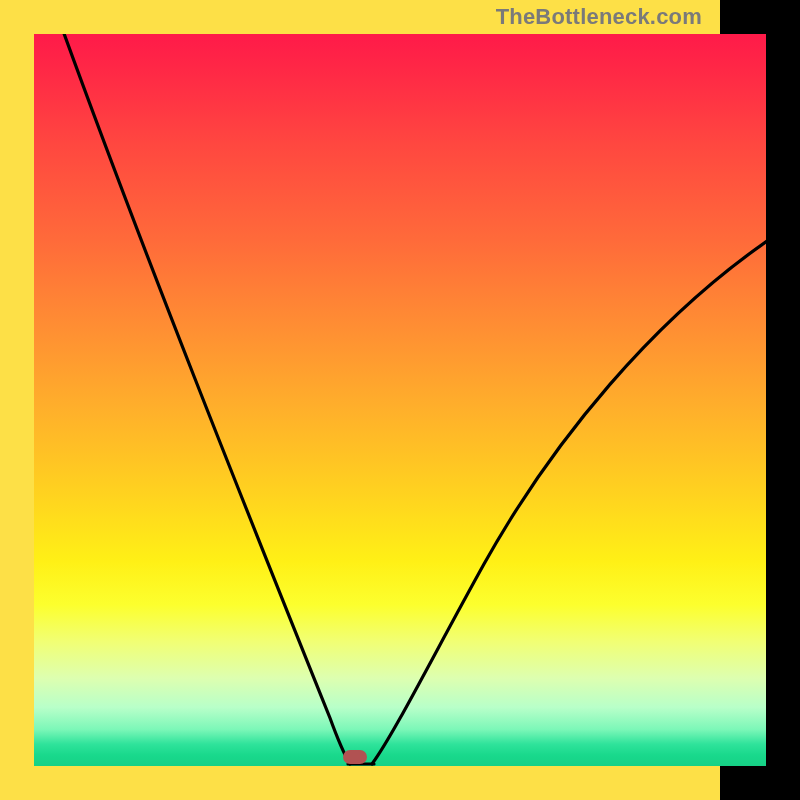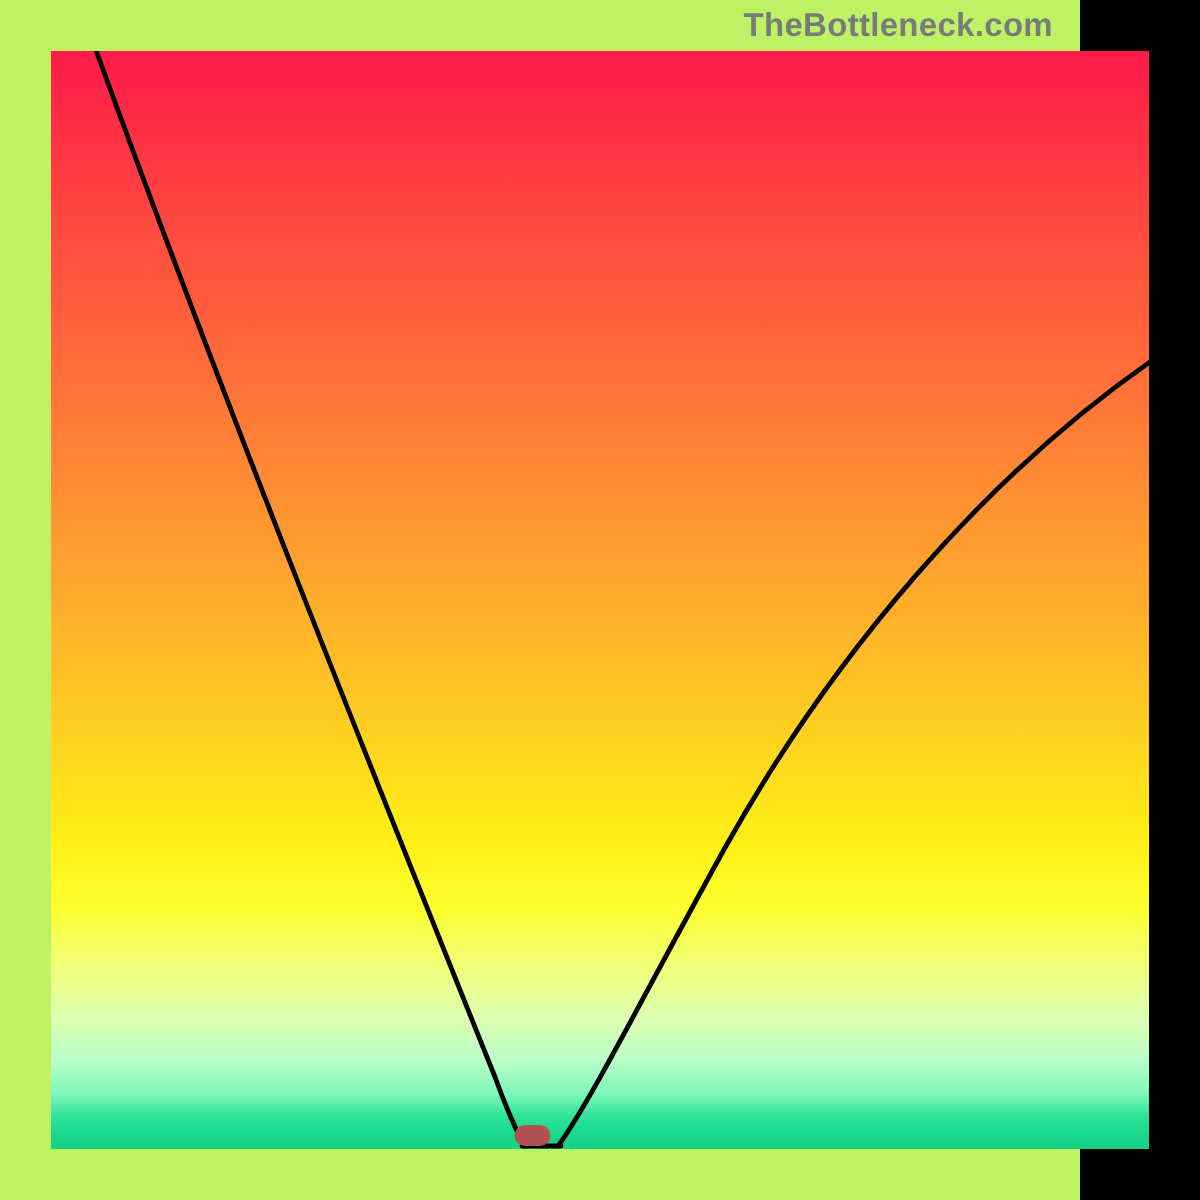--- a/index.html
+++ b/index.html
@@ -8,21 +8,21 @@
     width: 800px;
     height: 800px;
     background: #000;
     overflow: hidden;
     font-family: Arial, Helvetica, sans-serif;
   }
   .frame {
     position: relative;
     width: 720px;
     height: 800px;
-    background: #bef264;
+    background: #fde047;
   }
   .watermark {
     position: absolute;
     top: 4px;
     right: 18px;
     color: #7a7a7a;
     font-size: 22px;
     font-weight: 600;
     letter-spacing: 0.2px;
     z-index: 5;

